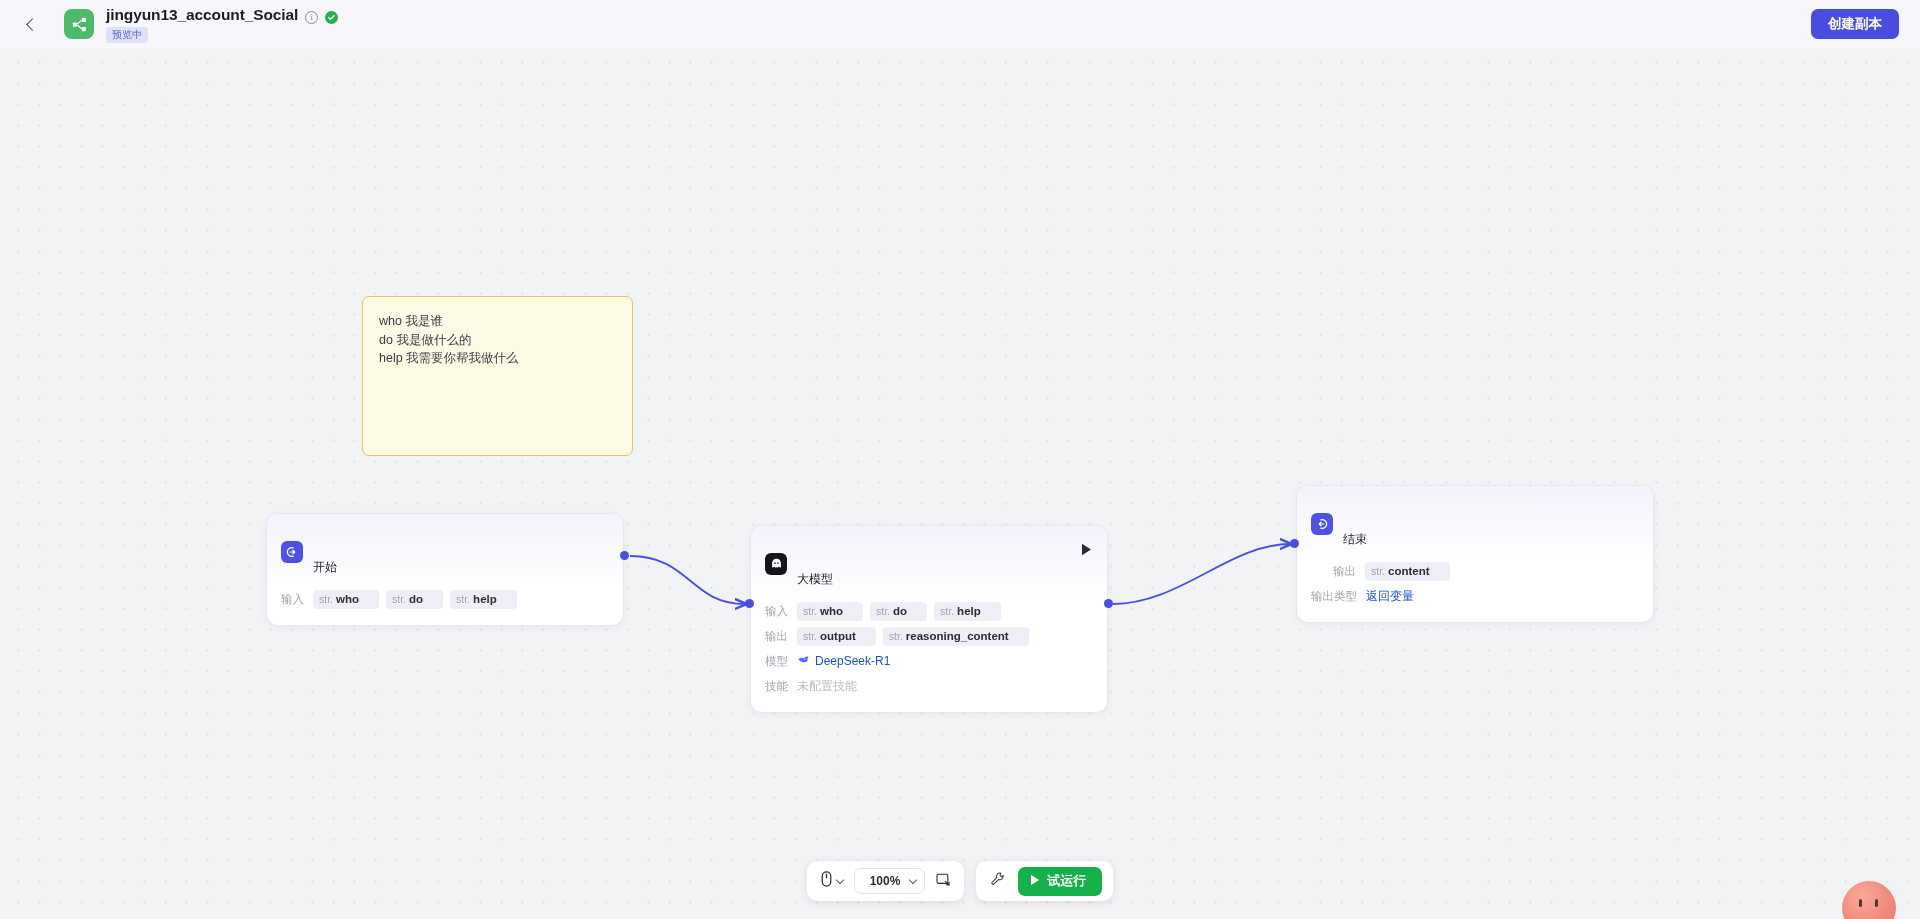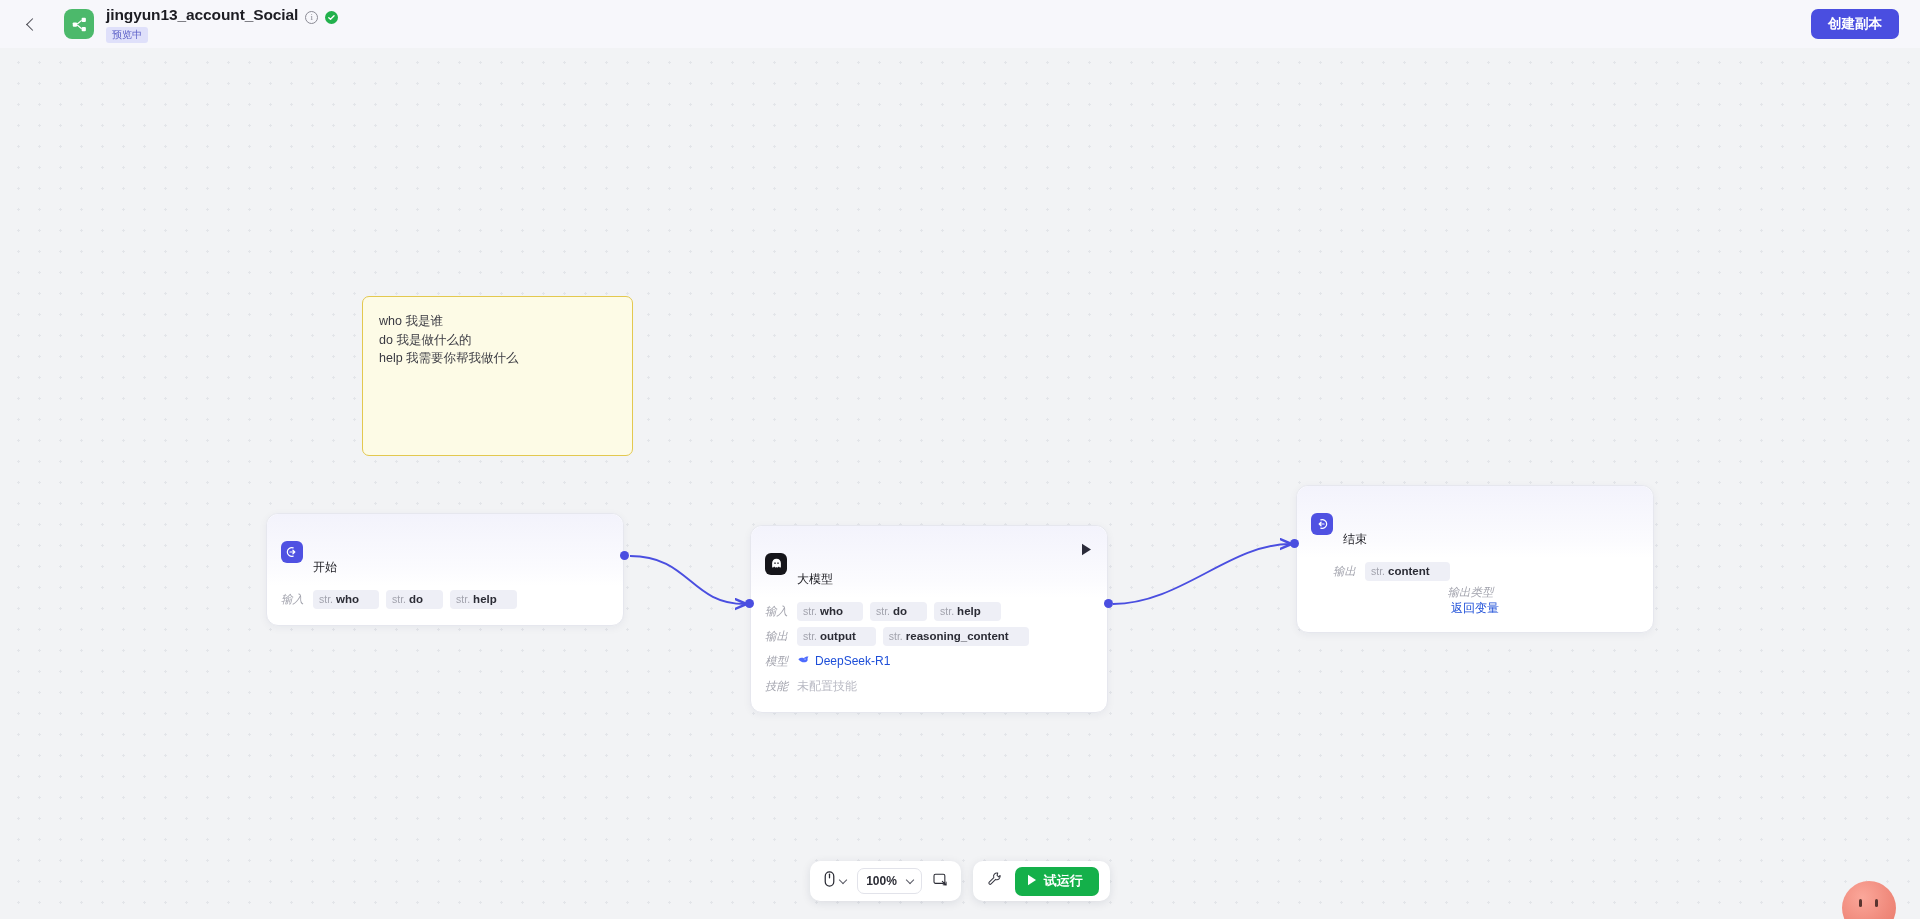--- a/index.html
+++ b/index.html
@@ -138,21 +138,20 @@
     display: flex;
     align-items: center;
     min-height: 22px;
     margin-bottom: 3px;
   }
   .row-label {
     font-size: 11.5px;
     color: #a2a3ad;
     flex: none;
     margin-right: 9px;
-    font-style: italic;
   }
   .chips { display: flex; align-items: center; gap: 7px; flex-wrap: wrap; }
   .chip {
     background: #eeeff6;
     border-radius: 4px;
     padding: 2px 20px 3px 6px;
     font-size: 11.5px;
     color: #2b2c35;
     font-weight: bold;
     display: inline-flex;
@@ -234,21 +233,21 @@
     border-bottom: 1.4px solid #5a5b66;
     transform: rotate(-45deg);
     margin-bottom: 2px;
   }
   .zoom-pill {
     border: 1px solid #e2e3ea;
     border-radius: 7px;
     height: 26px;
     display: flex; align-items: center;
     gap: 10px;
-    padding: 0 8px 0 8px;
+    padding: 0 8px 0 15px;
     cursor: pointer;
   }
   .zoom-val { font-size: 12px; color: #2b2c35; font-weight: bold; }
   .run-btn {
     background: #14b04a;
     color: #fff;
     border: none;
     border-radius: 7px;
     height: 29px;
     padding: 0 16px 0 12px;
@@ -446,21 +445,21 @@
   <div class="node-body" style="padding-left:36px;">
     <div class="row">
       <span class="row-label">输出</span>
       <span class="chips">
         <span class="chip">
             <span class="t">str.</span>
             <span>content</span>
           </span>
       </span>
     </div>
-    <div class="row" style="margin-left:-22px;flex-direction:column;">
+    <div class="row" style="margin-left:-22px;">
       <span class="row-label">输出类型</span>
       <span class="row-value">返回变量</span>
     </div>
   </div>
 </div>
 <span class="port" style="left:1290px; top:539px;"></span>
 
 <div id="bottombar">
 
   <div class="tb-group">

